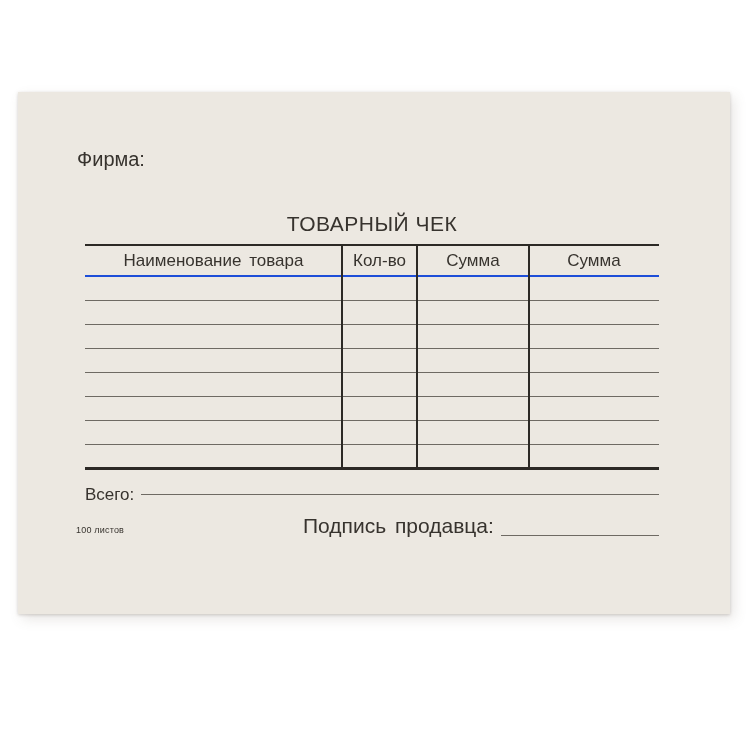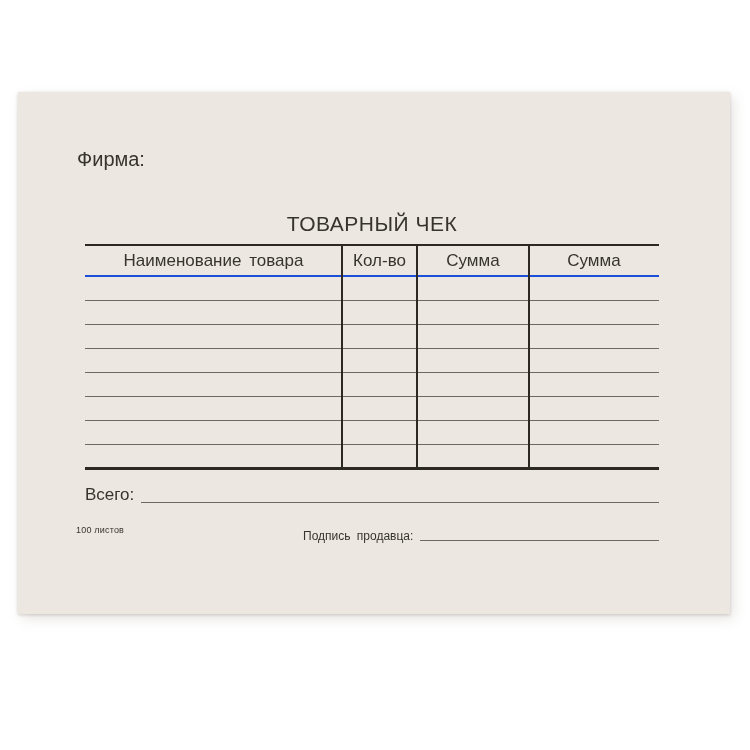--- a/index.html
+++ b/index.html
@@ -69,33 +69,33 @@
   .vline {
     position: absolute; top: 0; bottom: 0;
     width: 2px; background: #2c2925;
   }
   .vline.v1 { left: 256px; }
   .vline.v2 { left: 331px; }
   .vline.v3 { left: 443px; }
   .total-row {
     position: absolute; left: 67px; top: 393px;
     width: 574px;
-    display: flex; align-items: flex-end;
+    display: flex; align-items: center;
     font-size: 17px;
   }
   .fill-line {
     flex: 1;
     border-bottom: 1.5px solid #6e6a63;
     margin-left: 7px; margin-bottom: 2px;
   }
   .sig-row {
-    position: absolute; left: 285px; top: 437px;
+    position: absolute; left: 285px; top: 422px;
     width: 356px;
     display: flex; align-items: flex-end;
-    font-size: 12px;
+    font-size: 21px;
   }
   .sig-row .label { word-spacing: 3px; white-space: nowrap; }
   .sheets-note {
     position: absolute; left: 58px; top: 433px;
     font-size: 9px; letter-spacing: 0.2px;
   }
 </style>
 </head>
 <body>
 

